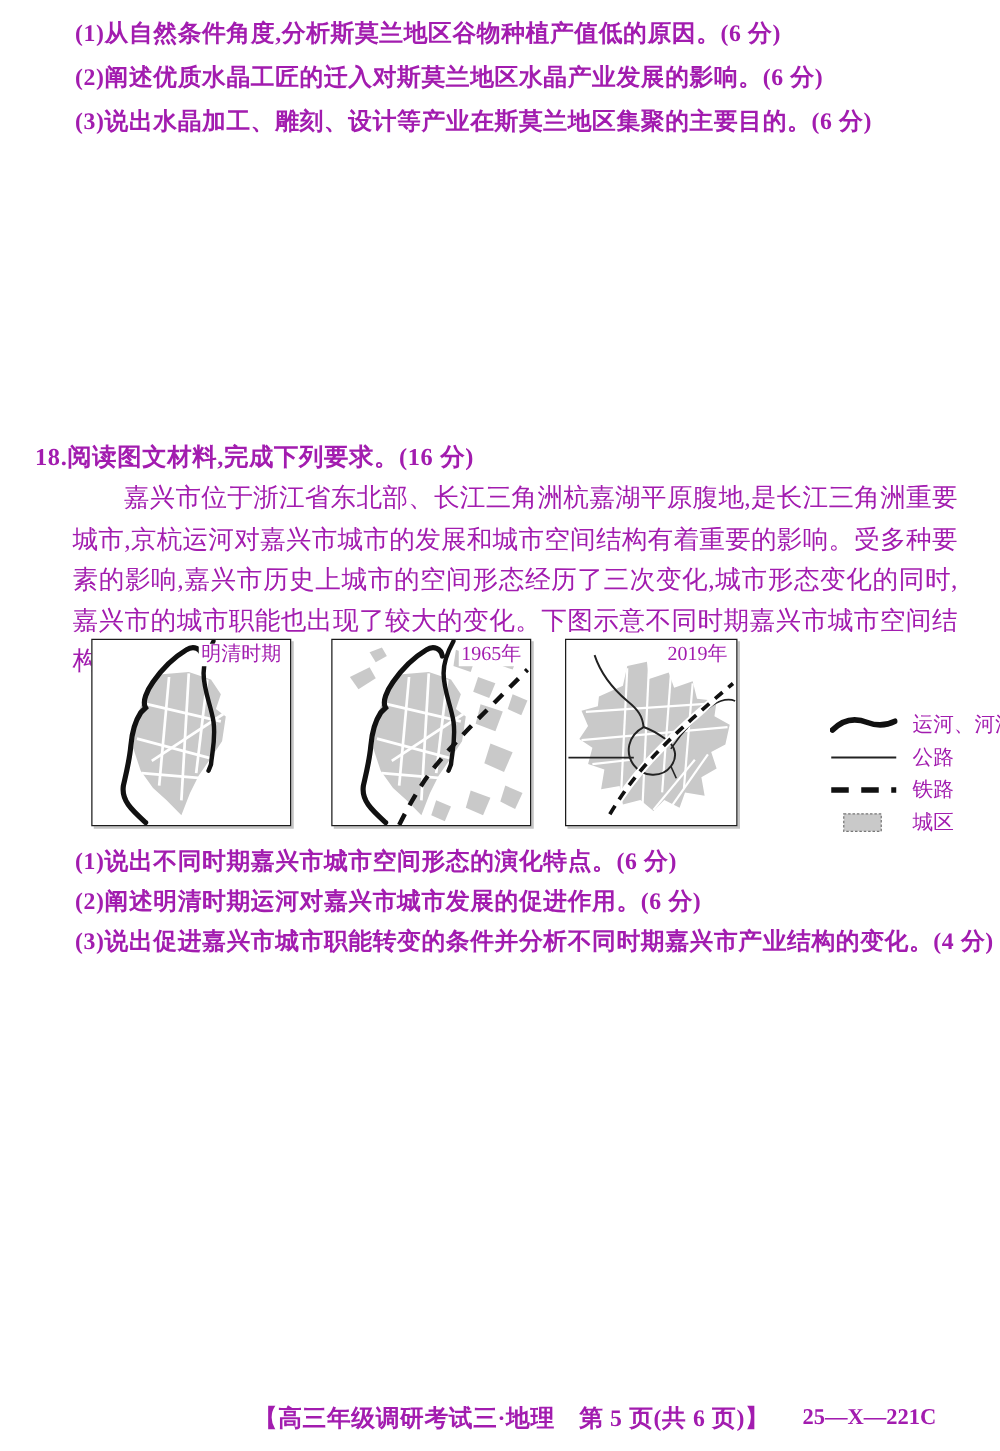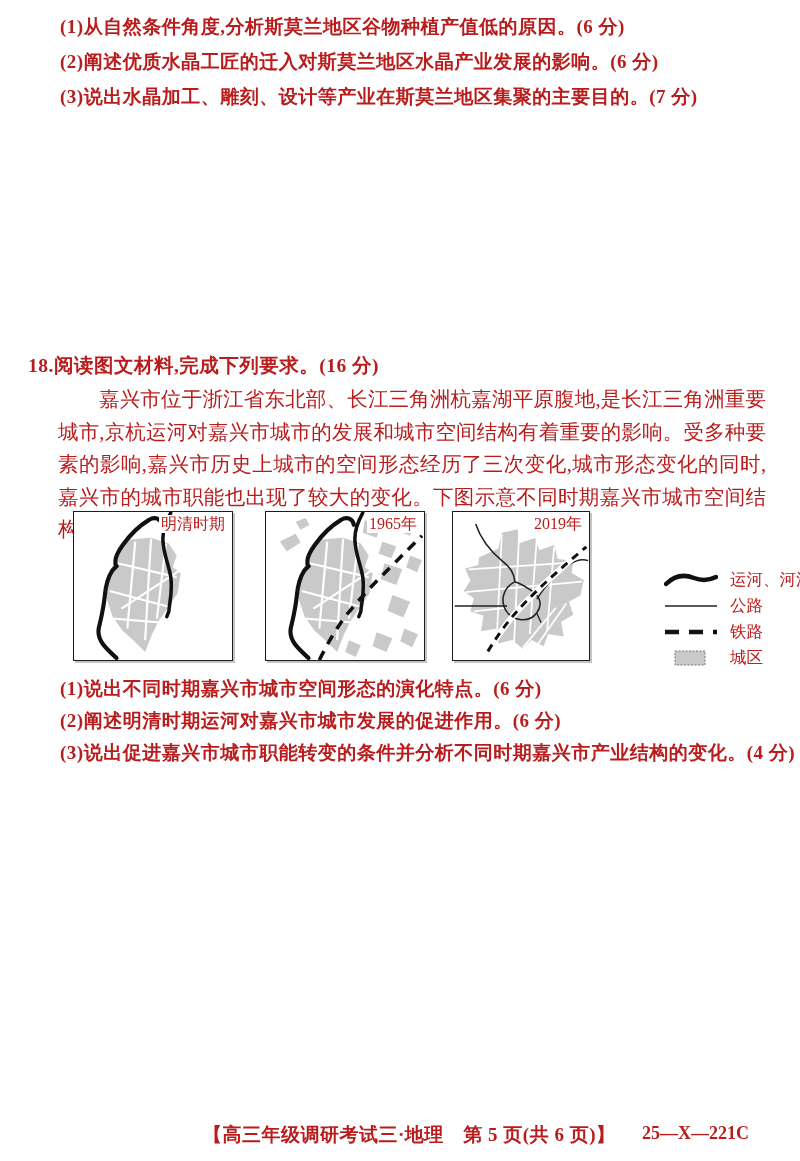--- a/index.html
+++ b/index.html
@@ -1,21 +1,21 @@
 <!DOCTYPE html>
 <html lang="zh"><head>
 <meta charset="utf-8">
 <style>
   html,body{margin:0;padding:0;background:#ffffff;}
   .page{
     position:relative;
     width:800px;height:1161px;
     background:#ffffff;
     font-family:"Liberation Serif","DejaVu Serif",serif;
-    color:#b91c1c;
+    color:#a21caf;
     overflow:hidden;
   }
   .qline{
     position:absolute;
     left:60px;width:710px;
     font-size:19px;
     font-weight:600;
     letter-spacing:0.5px;
     white-space:nowrap;
   }
@@ -75,21 +75,21 @@
     font-weight:700;font-size:18px;white-space:nowrap;
   }
 </style>
 </head>
 <body>
 
 <div class="page">
 
   <div class="qline" style="top:14px">(1)从自然条件角度,分析斯莫兰地区谷物种植产值低的原因。(6 分)</div>
   <div class="qline" style="top:49px">(2)阐述优质水晶工匠的迁入对斯莫兰地区水晶产业发展的影响。(6 分)</div>
-  <div class="qline" style="top:84px">(3)说出水晶加工、雕刻、设计等产业在斯莫兰地区集聚的主要目的。(7 分)</div>
+  <div class="qline" style="top:84px">(3)说出水晶加工、雕刻、设计等产业在斯莫兰地区集聚的主要目的。(6 分)</div>
 
   <div class="stem-row">18.阅读图文材料,完成下列要求。(16 分)</div>
 
   <div class="para">嘉兴市位于浙江省东北部、长江三角洲杭嘉湖平原腹地,是长江三角洲重要城市,京杭运河对嘉兴市城市的发展和城市空间结构有着重要的影响。受多种要素的影响,嘉兴市历史上城市的空间形态经历了三次变化,城市形态变化的同时,嘉兴市的城市职能也出现了较大的变化。下图示意不同时期嘉兴市城市空间结构的演化。</div>
 
   <div class="figure">
 
     <div class="map" style="left:73px;width:160px;">
       <svg viewBox="0 0 160 150">
         <path fill="#c9c9c9" d="M54,28 L78,26 L96,32 L104,44 L100,56 L108,62 L105,82 L95,97 L86,110 L79,124 L72,142 L60,130 L49,120 L39,106 L33,88 L35,64 L43,44 Z"></path>

